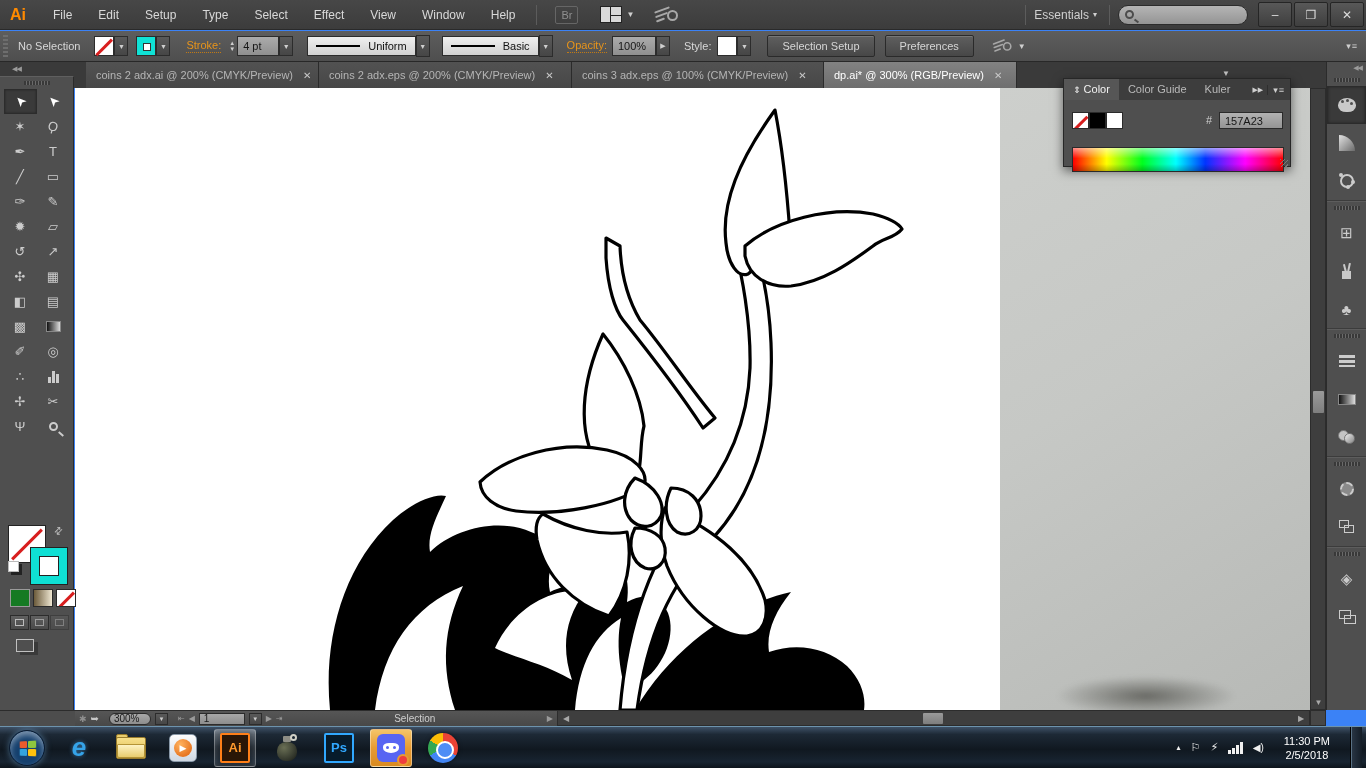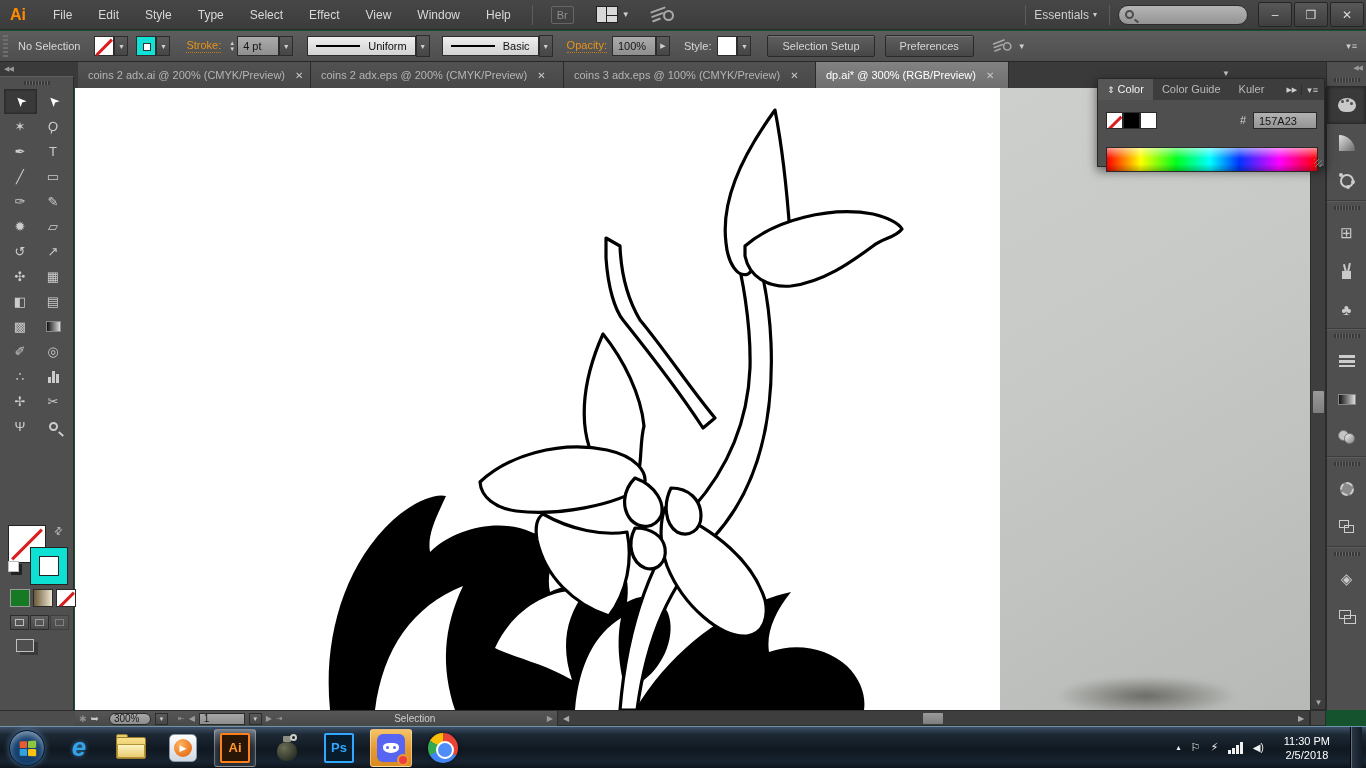--- a/index.html
+++ b/index.html
@@ -1,17 +1,17 @@
 <!DOCTYPE html>
 <html><head>
 <meta charset="utf-8">
 <style>
   html,body{margin:0;padding:0;background:#222;}
   *{box-sizing:border-box;font-family:"Liberation Sans","DejaVu Sans",sans-serif;}
-  #screen{position:relative;width:1366px;height:768px;overflow:hidden;background:#14532d;}
+  #screen{position:relative;width:1366px;height:768px;overflow:hidden;background:#3b82f6;}
   .abs{position:absolute;}
   
   #menubar{left:0;top:0;width:1366px;height:30px;background:linear-gradient(#474747,#3c3c3c);border-bottom:1px solid #2a2a2a;display:flex;align-items:center;}
   .ailogo{color:#ff8a00;font-weight:bold;font-size:16px;margin:0 14px 0 10px;}
   .menuitem{color:#d9d9d9;font-size:12px;padding:0 13px;line-height:30px;}
   .vsep{width:1px;height:20px;background:#5c5c5c;margin:0 8px;}
   .brbtn{border:1px solid #666;color:#8f8f8f;font-size:11px;padding:2px 5px;border-radius:2px;margin:0 10px;}
   .arrange{width:22px;height:17px;background:#d8d8d8;border:1px solid #222;display:inline-block;position:relative;margin-left:12px;}
   .arrange:before{content:"";position:absolute;left:9px;top:0;bottom:0;width:1px;background:#222;}
   .arrange:after{content:"";position:absolute;left:10px;top:8px;right:0;height:1px;background:#222;}
@@ -36,21 +36,21 @@
   .cyansw:after{content:"";position:absolute;left:6px;top:6px;width:6px;height:6px;background:#fff;border:1px solid #333;}
   .ddbtn{width:14px;height:20px;background:linear-gradient(#5a5a5a,#464646);border:1px solid #2c2c2c;color:#cfcfcf;font-size:7px;display:flex;align-items:center;justify-content:center;}
   .olabel{color:#e8941a;border-bottom:1px dotted #c27a14;padding-bottom:1px;}
   .stepper{display:flex;flex-direction:column;margin:0 2px 0 8px;color:#cfcfcf;font-size:6px;line-height:6px;}
   .field{background:linear-gradient(#ababab,#8f8f8f);border:1px solid #2c2c2c;color:#171717;height:20px;display:flex;align-items:center;padding:0 5px;}
   .combo{background:linear-gradient(#efefef,#d2d2d2);border:1px solid #2c2c2c;color:#111;height:20px;display:flex;align-items:center;padding:0 8px;gap:8px;}
   .cline{width:44px;height:2.5px;background:#000;}
   .pushbtn{background:linear-gradient(#5f5f5f,#474747);border:1px solid #2a2a2a;box-shadow:inset 0 1px 0 #777;color:#d6d6d6;height:22px;display:flex;align-items:center;padding:0 14px;border-radius:2px;font-size:11px;}
   .pmenu{color:#cfcfcf;font-size:9px;letter-spacing:1px;}
   
-  #tabbar{left:0;top:62px;width:1366px;height:26px;background:#3a3a3a;display:flex;}
+  #tabbar{left:0;top:62px;width:1366px;height:26px;background:#3a3a3a;display:flex;padding-left:8px;}
   .tab{height:26px;display:flex;align-items:center;gap:10px;padding:0 10px;font-size:11px;color:#b5b5b5;background:linear-gradient(#525252,#474747);border-right:1px solid #2b2b2b;white-space:nowrap;overflow:hidden;}
   .tab.active{background:linear-gradient(#828282,#6e6e6e);color:#fff;}
   .tabx{font-size:10px;color:#c9c9c9;}
   
   #toolbar{left:0;top:76px;width:74px;height:634px;background:#4f4f4f;border-right:1px solid #2b2b2b;border-top:1px solid #5f5f5f;}
   .gripper-h{height:4px;width:26px;margin:4px auto 4px;background:repeating-linear-gradient(to right,#393939 0 2px,#6a6a6a 2px 3px);}
   #toolgrid{display:grid;grid-template-columns:33px 33px;justify-content:center;}
   .tool{height:25px;display:flex;align-items:center;justify-content:center;color:#ccc;font-size:13px;}
   .tool.active{background:#3a3a3a;border:1px solid #2c2c2c;box-shadow:inset 0 0 2px #222;color:#fff;}
   .r135{display:inline-block;transform:rotate(-135deg);}
@@ -76,21 +76,21 @@
   
   .sbtrack{background:#3e3e3e;border:1px solid #2c2c2c;}
   .sbthumb{background:linear-gradient(#9a9a9a,#7e7e7e);border-radius:1px;}
   .sbarrow{color:#a8a8a8;font-size:8px;display:flex;align-items:center;justify-content:center;}
   
   #statusbar{left:75px;top:710px;width:482px;height:16px;background:linear-gradient(#565656,#484848);border-top:1px solid #2c2c2c;display:flex;align-items:center;font-size:10px;color:#cfcfcf;gap:4px;padding:0 4px;}
   .sfield{background:linear-gradient(#a8a8a8,#8d8d8d);border:1px solid #2c2c2c;color:#1a1a1a;height:12px;display:flex;align-items:center;padding:0 4px;font-size:10px;}
   .sdd{width:13px;height:12px;background:linear-gradient(#5a5a5a,#464646);border:1px solid #2c2c2c;color:#ccc;font-size:6px;display:flex;align-items:center;justify-content:center;}
   .navg{color:#9a9a9a;font-size:8px;}
   
-  #colorpanel{left:1097px;top:78px;width:228px;height:89px;background:#4f4f4f;border:1px solid #272727;box-shadow:0 4px 10px rgba(0,0,0,.55);}
+  #colorpanel{left:1063px;top:78px;width:228px;height:89px;background:#4f4f4f;border:1px solid #272727;box-shadow:0 4px 10px rgba(0,0,0,.55);}
   #cptabs{height:21px;background:#3d3d3d;display:flex;align-items:center;font-size:11px;color:#b9b9b9;}
   .cptab{padding:0 9px;line-height:21px;height:21px;}
   .cptab.active{background:#565656;color:#f2f2f2;}
   .cpsw{width:17px;height:17px;border:1px solid #2a2a2a;position:relative;}
   #spectrum{position:absolute;left:8px;top:47px;width:212px;height:25px;border:1px solid #2a2a2a;background:linear-gradient(to bottom,rgba(255,255,255,.55),rgba(255,255,255,0) 45%,rgba(0,0,0,0) 70%,rgba(0,0,0,.25)),linear-gradient(to right,#ff0000,#ffff00 16%,#00ff1e 33%,#00ffff 49%,#0034ff 63%,#ff00ff 82%,#ff0000 100%);}
   .hexfield{position:absolute;left:155px;top:12px;width:64px;height:17px;background:linear-gradient(#b2b2b2,#949494);border:1px solid #2a2a2a;color:#161616;font-size:11px;display:flex;align-items:center;padding-left:5px;}
   
   #dock{left:1326px;top:62px;width:40px;height:648px;background:#4f4f4f;border-left:1px solid #2b2b2b;}
   .dockcell{height:38px;display:flex;align-items:center;justify-content:center;color:#cbcbcb;font-size:15px;position:relative;}
   .dockcell.active{background:#3a3a3a;border:1px solid #2b2b2b;box-shadow:inset 0 0 3px #222;}
@@ -157,21 +157,21 @@
 </style>
 </head>
 <body>
 
 <div id="screen">
 
   <div id="menubar" class="abs">
     <span class="ailogo">Ai</span>
     <span class="menuitem">File</span>
     <span class="menuitem">Edit</span>
-    <span class="menuitem">Style</span>
+    <span class="menuitem">Setup</span>
     <span class="menuitem">Type</span>
     <span class="menuitem">Select</span>
     <span class="menuitem">Effect</span>
     <span class="menuitem">View</span>
     <span class="menuitem">Window</span>
     <span class="menuitem">Help</span>
     <span class="vsep"></span>
     <span class="brbtn">Br</span>
     <span class="arrange"></span>
     <span class="ddv">▼</span>

